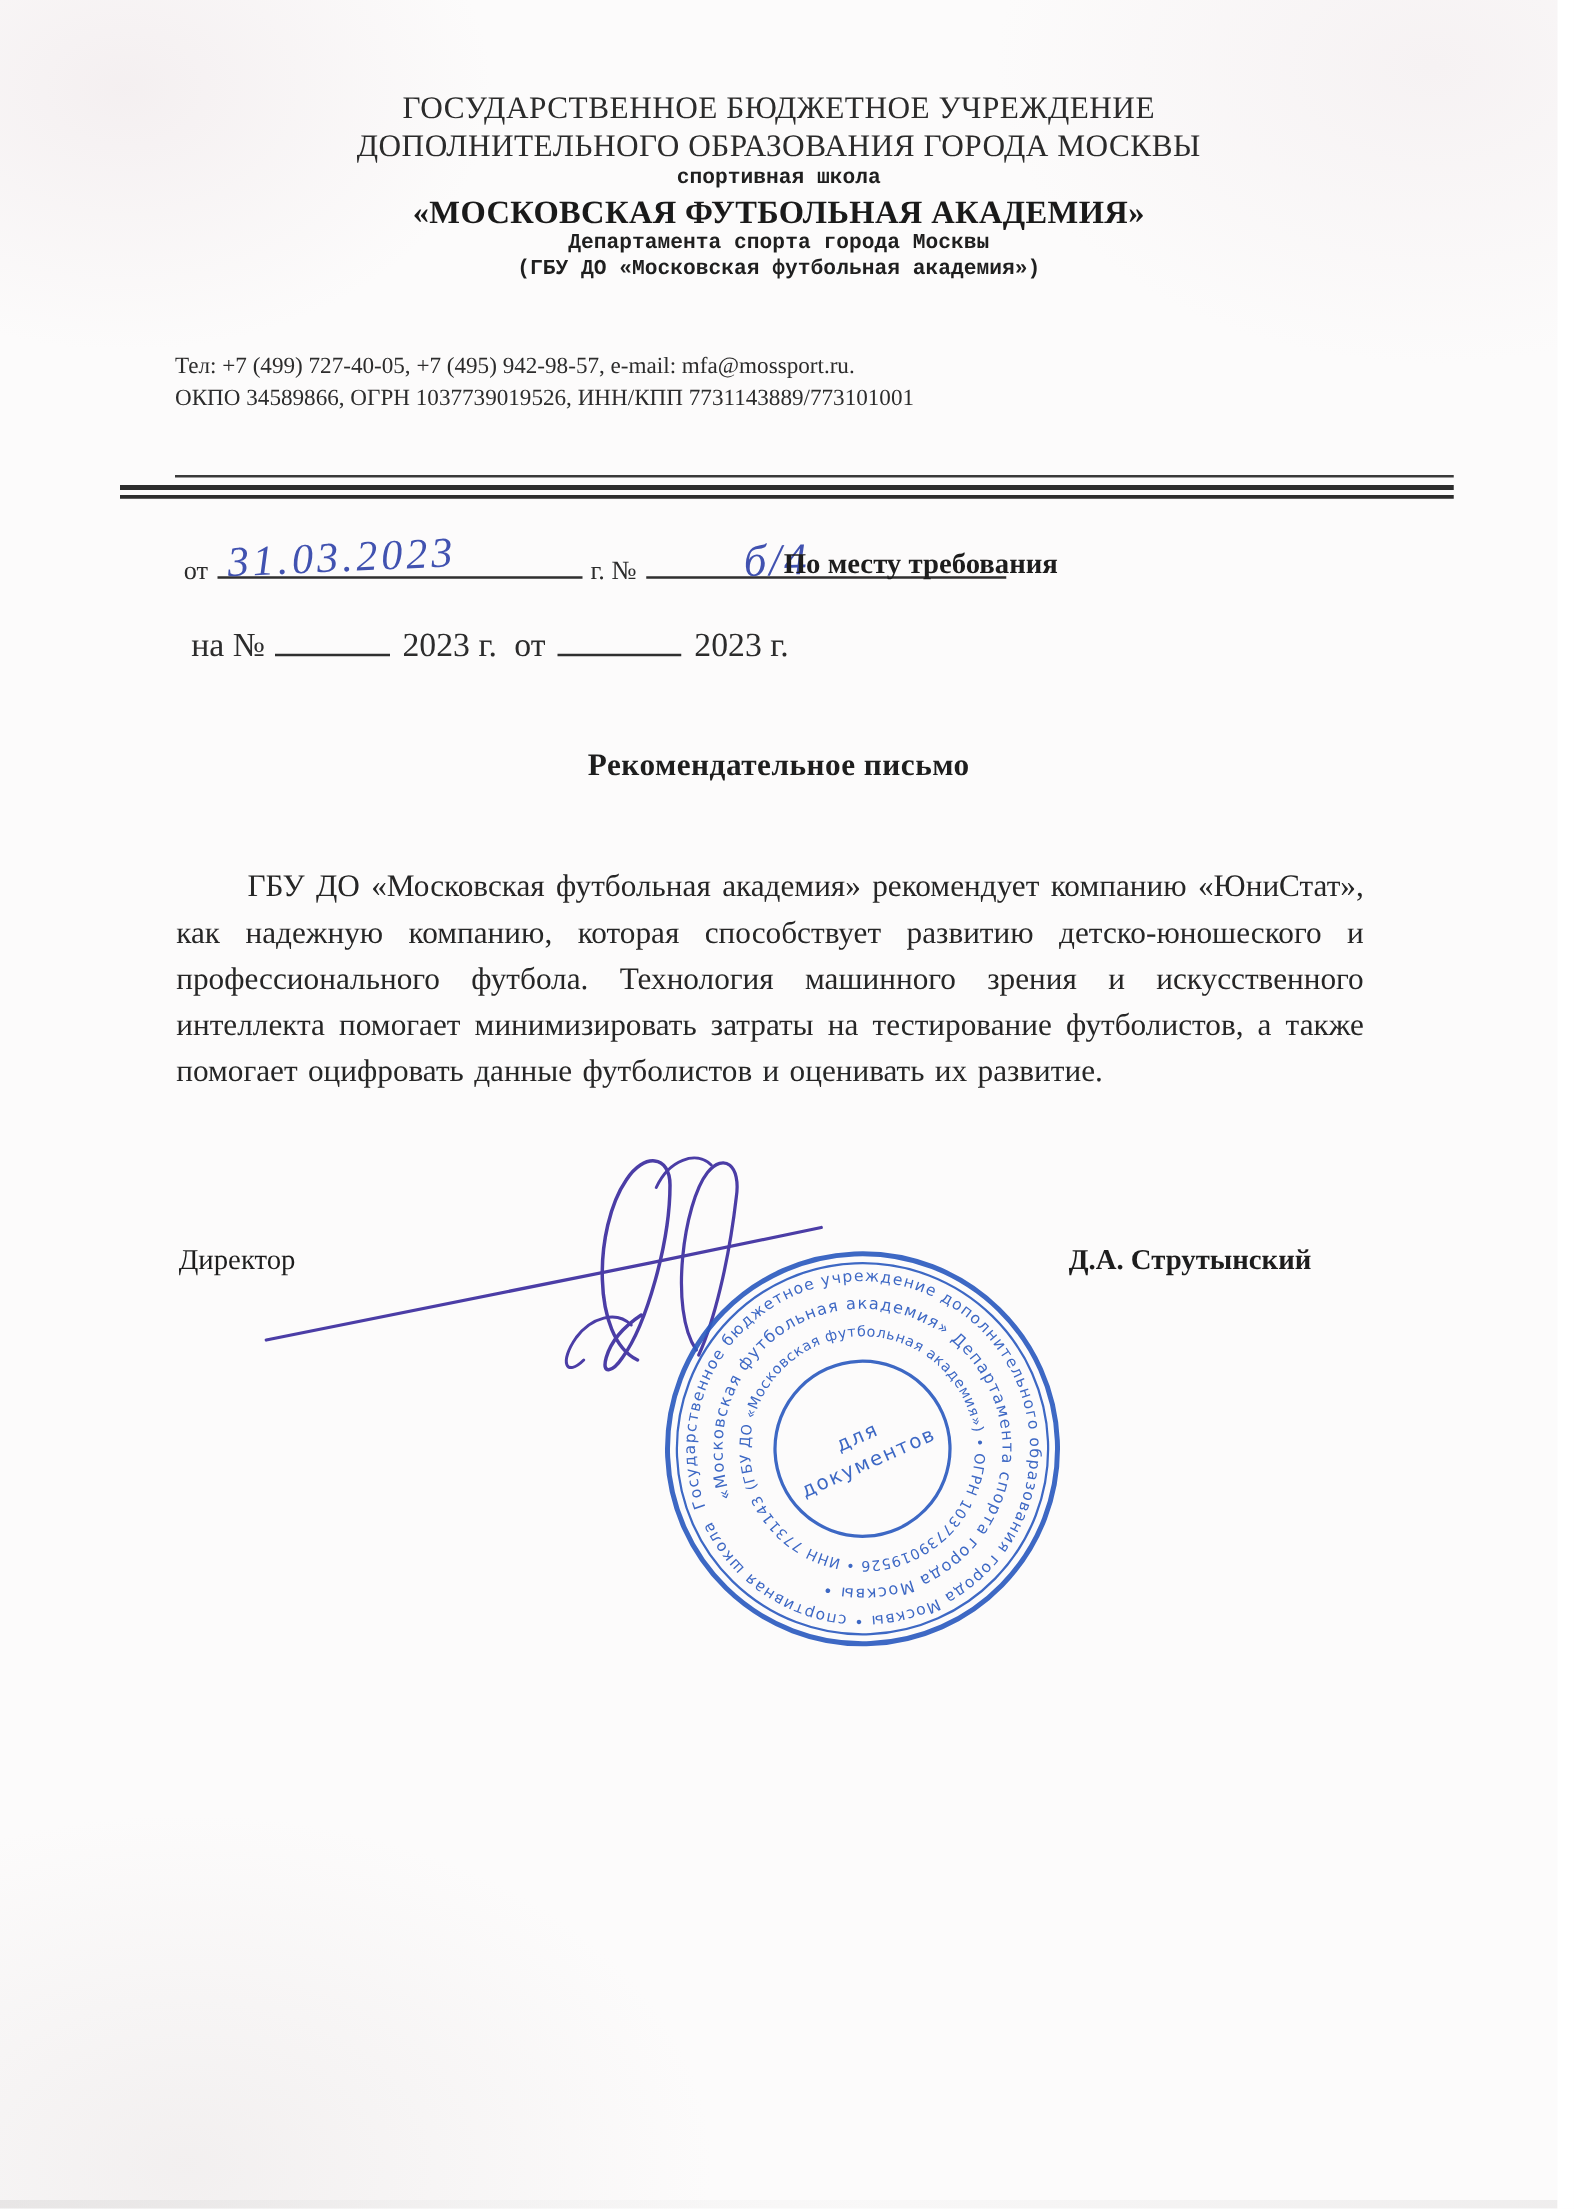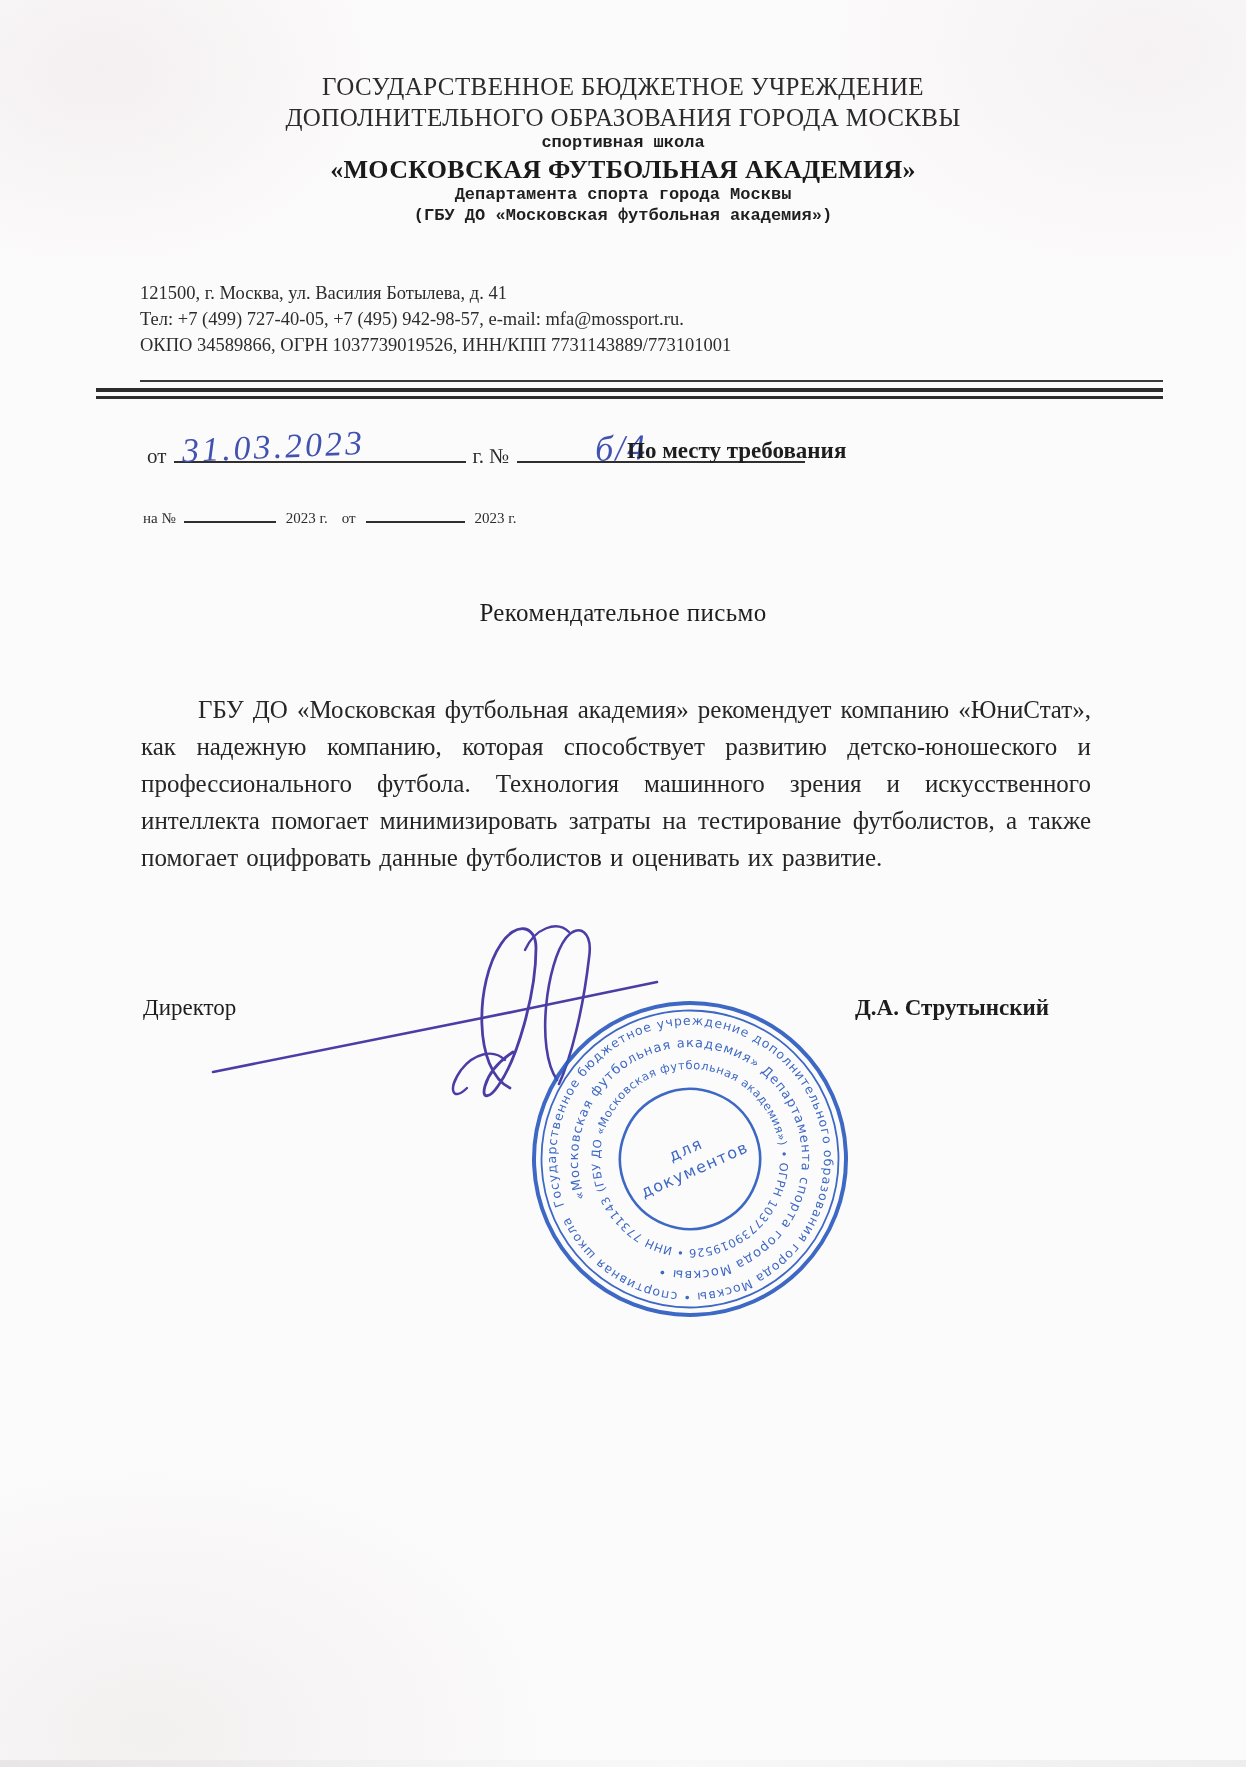--- a/index.html
+++ b/index.html
@@ -21,34 +21,34 @@
   .org-sub{font-size:17px;font-weight:bold;color:#1f1f1f;font-family:Liberation Mono, monospace;}
   .org-main{font-size:26px;font-weight:bold;color:#1a1a1a;letter-spacing:.3px;}
   
   .contact{position:absolute;left:140px;top:280px;font-size:18.5px;line-height:26px;color:#2c2c2c;}
   
   .rule-thin{position:absolute;left:140px;top:380px;width:1023px;height:0;border-top:2.5px solid #3a3a3a;}
   .rule-double{position:absolute;left:96px;top:388px;width:1067px;height:4px;
     border-top:4.5px solid #2d2d2d;border-bottom:3.5px solid #2d2d2d;}
   
   .ref-line1{position:absolute;left:147px;top:441px;font-size:21px;color:#2c2c2c;white-space:nowrap;}
-  .ref-line2{position:absolute;left:143px;top:501px;font-size:15px;color:#2c2c2c;white-space:nowrap;}
+  .ref-line2{position:absolute;left:153px;top:501px;font-size:27px;color:#2c2c2c;white-space:nowrap;}
   .uline{display:inline-block;border-bottom:2px solid #2f2f2f;position:relative;vertical-align:baseline;height:20px;}
   .u-date{width:292px;margin-left:8px;margin-right:6px;}
   .u-num{width:288px;margin-left:8px;}
   .u-in1{width:92px;margin-left:8px;margin-right:10px;}
   .u-in2{width:99px;margin-left:10px;margin-right:10px;}
   .hw{position:absolute;font-style:italic;color:#4152b0;white-space:nowrap;
       font-family:"Liberation Serif", serif;}
   .hw-date{left:8px;bottom:-5px;font-size:34px;letter-spacing:3px;transform:rotate(-2.5deg);}
   .hw-num{left:78px;bottom:-8px;font-size:36px;letter-spacing:2px;transform:rotate(-2deg);}
   .destination{position:absolute;left:627px;top:438px;font-size:23px;font-weight:bold;color:#1d1d1d;}
   
   .doc-title{position:absolute;top:599px;left:0;width:100%;text-align:center;
-    font-size:25px;font-weight:normal;letter-spacing:.4px;color:#1e1e1e;}
+    font-size:25px;font-weight:bold;letter-spacing:.4px;color:#1e1e1e;}
   .body-text{position:absolute;left:141px;top:691px;width:950px;
     font-size:25px;line-height:37px;text-align:justify;text-indent:57px;
     word-spacing:2px;color:#262626;}
   
   .director{position:absolute;left:143px;top:995px;font-size:23px;font-weight:normal;color:#1d1d1d;}
   .sig-name{position:absolute;left:855px;top:995px;font-size:23px;font-weight:bold;color:#1d1d1d;}
   .signature-svg{position:absolute;left:205px;top:915px;width:470px;height:195px;}
   .stamp-svg{position:absolute;left:525px;top:994px;width:330px;height:330px;
     transform:rotate(-24deg);opacity:.92;}
   .stamp-svg text{font-family:"DejaVu Sans", sans-serif;fill:#2d5cc0;}
@@ -63,21 +63,20 @@
   <div class="org-header">
     <div class="org-caps">ГОСУДАРСТВЕННОЕ БЮДЖЕТНОЕ УЧРЕЖДЕНИЕ</div>
     <div class="org-caps">ДОПОЛНИТЕЛЬНОГО ОБРАЗОВАНИЯ ГОРОДА МОСКВЫ</div>
     <div class="org-sub">спортивная школа</div>
     <div class="org-main">«МОСКОВСКАЯ ФУТБОЛЬНАЯ АКАДЕМИЯ»</div>
     <div class="org-sub">Департамента спорта города Москвы</div>
     <div class="org-sub">(ГБУ ДО «Московская футбольная академия»)</div>
   </div>
 
   <div class="contact">
-    <div>121500, г. Москва, ул. Василия Ботылева, д. 41</div>
     <div>Тел: +7 (499) 727-40-05, +7 (495) 942-98-57, e-mail: mfa@mossport.ru.</div>
     <div>ОКПО 34589866, ОГРН 1037739019526,  ИНН/КПП  7731143889/773101001</div>
   </div>
 
   <div class="rule-thin"></div>
   <div class="rule-double"></div>
 
   <div class="ref-line1"><span>от</span><span class="uline u-date"><span class="hw hw-date">31.03.2023</span></span><span>г. №</span><span class="uline u-num"><span class="hw hw-num">б/4</span></span>
   </div>
   <div class="destination">По месту требования</div>

